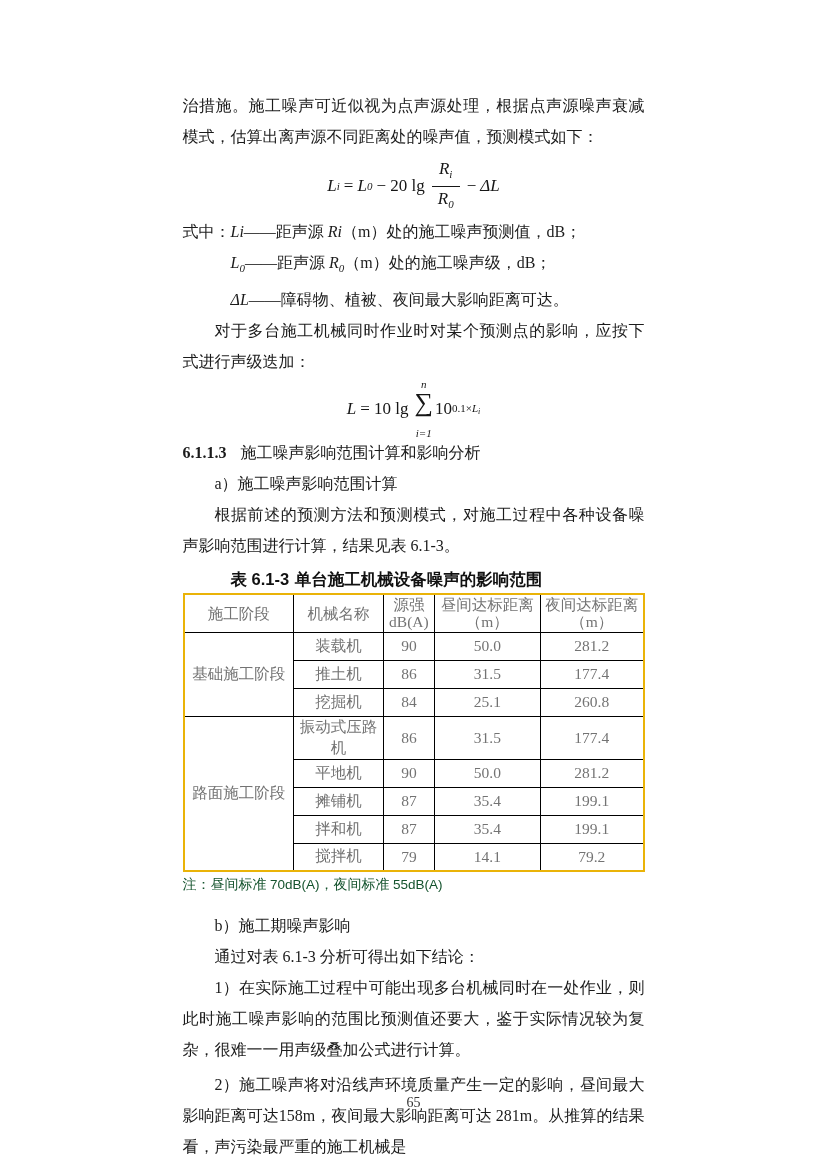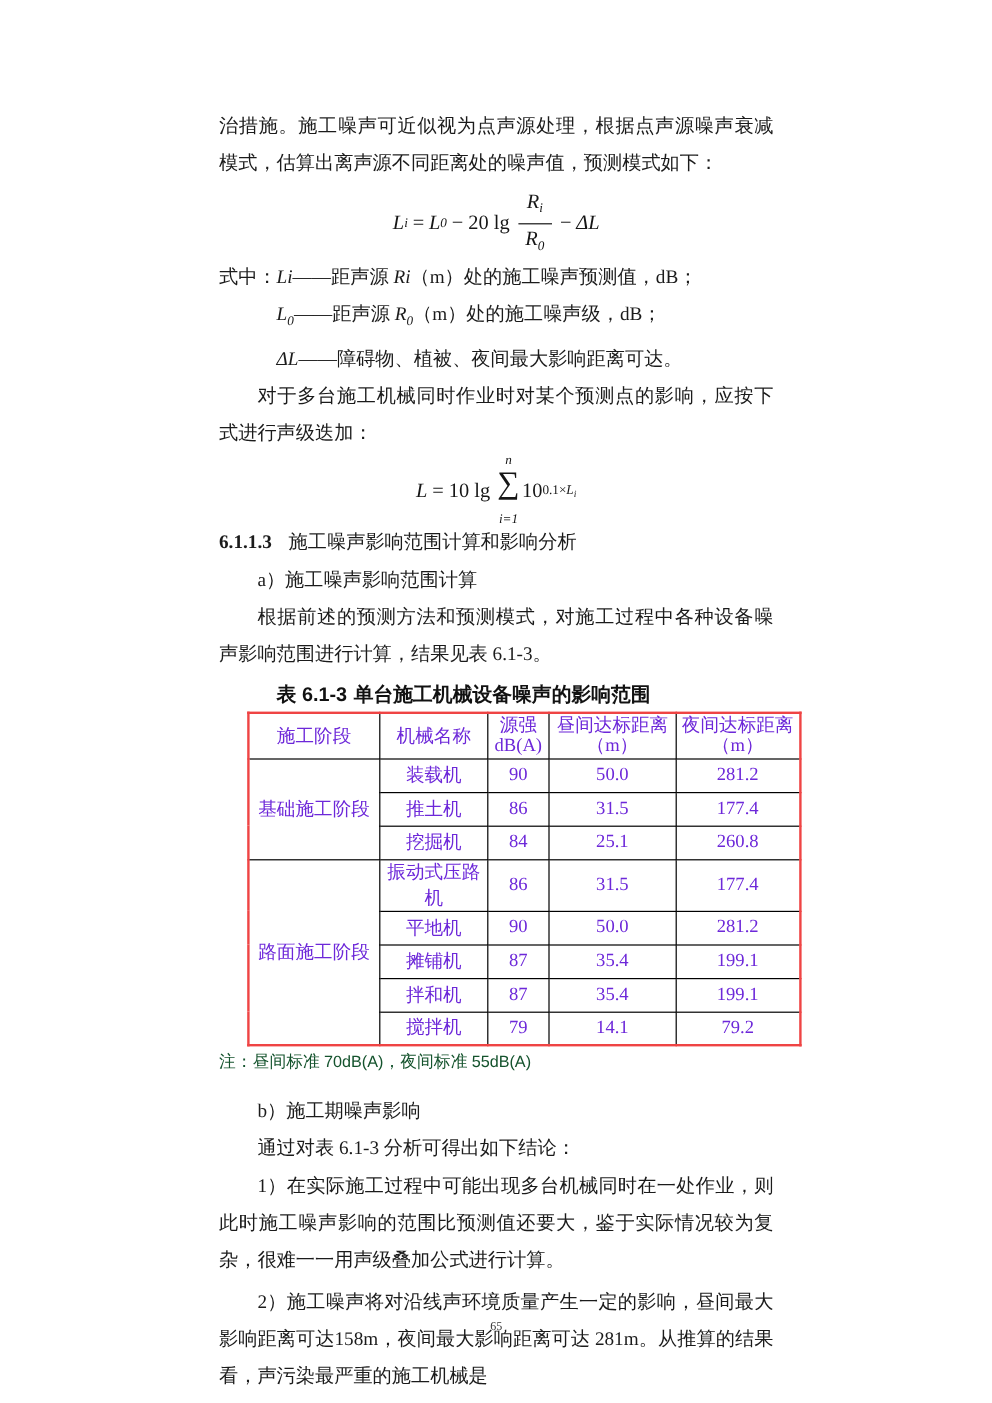--- a/index.html
+++ b/index.html
@@ -59,23 +59,22 @@
     color: #111;
   }
   .tcaption .tlabel { position: absolute; left: 0; top: 0; margin-left: 48px; }
   .tcaption .ttitle { position: absolute; left: 50%; transform: translateX(-48%); top: 0; white-space: nowrap; }
 
   table.noise {
     width: 100%;
     border-collapse: collapse;
     table-layout: fixed;
     font-size: 15.5px;
-    color: #6d28d9;
-    border: 2px solid #ef4444;
-    margin-left: 23px;
+    color: #737373;
+    border: 2px solid #eab308;
   }
   table.noise th, table.noise td {
     border: 1px solid #000;
     text-align: center;
     vertical-align: middle;
     font-weight: normal;
     padding: 0;
   }
   table.noise thead th { height: 38px; line-height: 17px; }
   table.noise tbody td { height: 28px; }
@@ -83,21 +82,21 @@
   .note { margin-top: 3px; font-size: 14px; line-height: 20px; color: #14532d; }
   .note .sansnum { font-family: "Liberation Sans", "DejaVu Sans", sans-serif; font-size: 13.5px; }
 
   .b-item { margin-top: 15px; }
 
   .footer {
     position: absolute;
     left: 0; right: 0;
     bottom: 58px;
     text-align: center;
-    font-size: 10px;
+    font-size: 14px;
     color: #333;
   }
 </style>
 </head>
 <body>
 
 <div class="page">
 
   <p class="body">治措施。施工噪声可近似视为点声源处理，根据点声源噪声衰减模式，估算出离声源不同距离处的噪声值，预测模式如下：</p>
 

